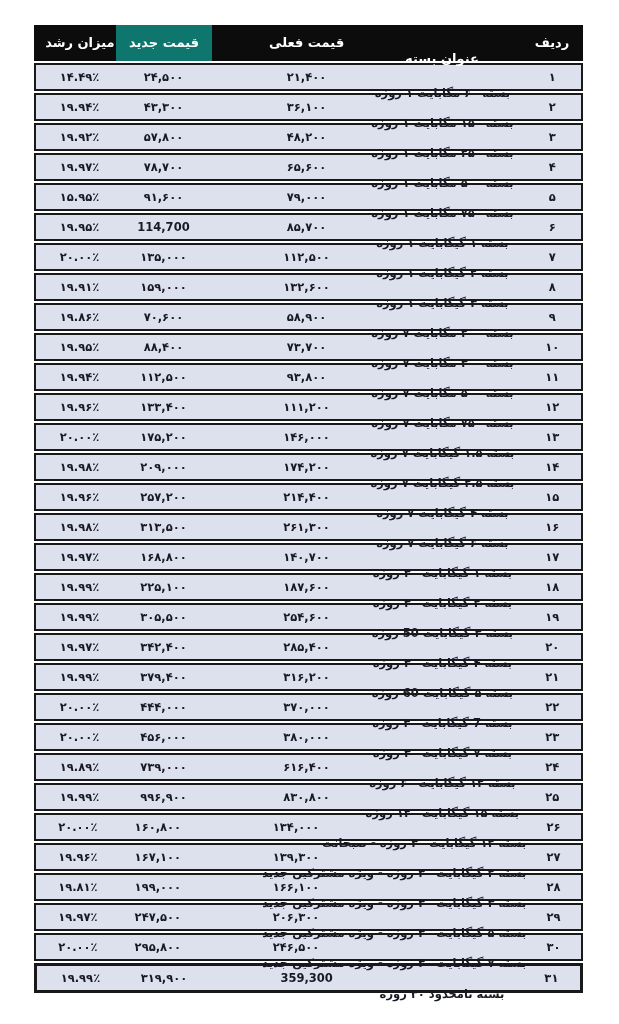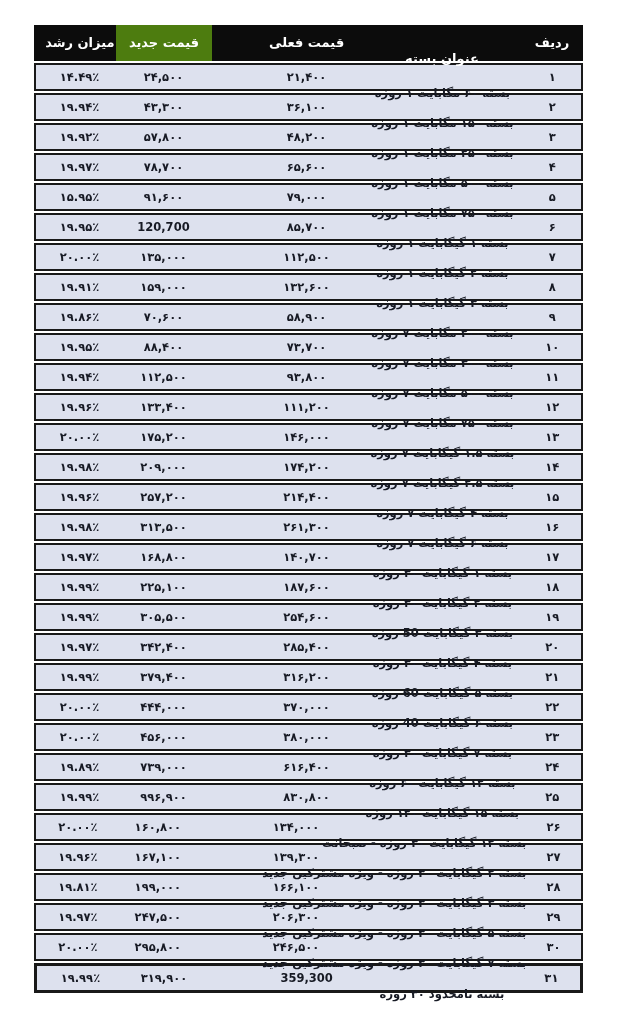--- a/index.html
+++ b/index.html
@@ -26,21 +26,21 @@
     color: #ffffff;
     align-items: center;
     font-size: 13px;
     padding: 0 2px;
     box-sizing: border-box;
   }
   .header .cell { line-height: 36px; }
   .header .c-new {
     align-self: stretch;
     height: auto;
-    background: #4d7c0f;
+    background: #0f766e;
     display: flex;
     align-items: center;
     justify-content: center;
   }
   .row {
     display: flex;
     height: 28px;
     margin-top: 2px;
     background: #dde1ee;
     border: 2px solid #191919;
@@ -112,21 +112,21 @@
     <div class="cell c-title">بسته ۷۵۰ مگابایت ۱ روزه</div>
     <div class="cell c-current">۷۹,۰۰۰</div>
     <div class="cell c-new">۹۱,۶۰۰</div>
     <div class="cell c-growth">۱۵.۹۵٪</div>
   </div>
 
   <div class="row">
     <div class="cell c-radif">۶</div>
     <div class="cell c-title">بسته ۱ گیگابایت ۱ روزه</div>
     <div class="cell c-current">۸۵,۷۰۰</div>
-    <div class="cell c-new">120,700</div>
+    <div class="cell c-new">114,700</div>
     <div class="cell c-growth">۱۹.۹۵٪</div>
   </div>
 
   <div class="row">
     <div class="cell c-radif">۷</div>
     <div class="cell c-title">بسته ۲ گیگابایت ۱ روزه</div>
     <div class="cell c-current">۱۱۲,۵۰۰</div>
     <div class="cell c-new">۱۳۵,۰۰۰</div>
     <div class="cell c-growth">۲۰.۰۰٪</div>
   </div>
@@ -238,21 +238,21 @@
   <div class="row">
     <div class="cell c-radif">۲۱</div>
     <div class="cell c-title">بسته ۵ گیگابایت 60 روزه</div>
     <div class="cell c-current">۳۱۶,۲۰۰</div>
     <div class="cell c-new">۳۷۹,۴۰۰</div>
     <div class="cell c-growth">۱۹.۹۹٪</div>
   </div>
 
   <div class="row">
     <div class="cell c-radif">۲۲</div>
-    <div class="cell c-title">بسته ۶ گیگابایت 40 روزه</div>
+    <div class="cell c-title">بسته 7 گیگابایت ۳۰ روزه</div>
     <div class="cell c-current">۳۷۰,۰۰۰</div>
     <div class="cell c-new">۴۴۴,۰۰۰</div>
     <div class="cell c-growth">۲۰.۰۰٪</div>
   </div>
 
   <div class="row">
     <div class="cell c-radif">۲۳</div>
     <div class="cell c-title">بسته ۷ گیگابایت ۳۰ روزه</div>
     <div class="cell c-current">۳۸۰,۰۰۰</div>
     <div class="cell c-new">۴۵۶,۰۰۰</div>

